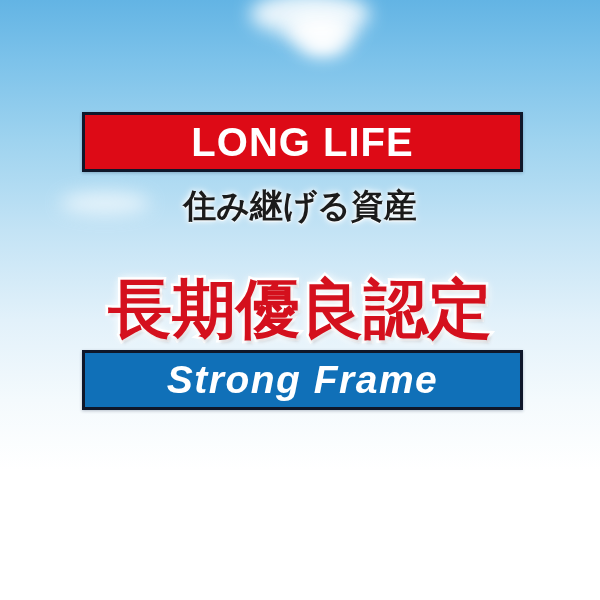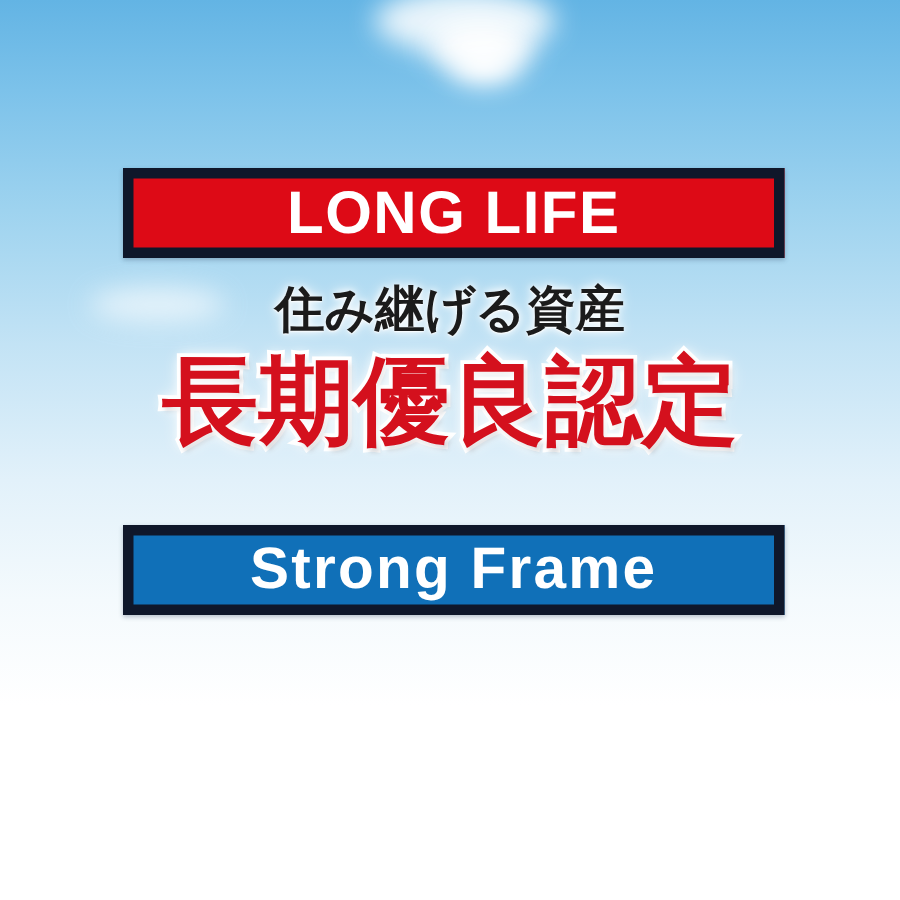--- a/index.html
+++ b/index.html
@@ -75,21 +75,21 @@
       0 0 16px #ffffff;
   }
 
   
   .band {
     position: absolute;
     left: 82px;
     width: 441px;
     height: 60px;
     box-sizing: border-box;
-    border: 7px solid #0f172a;
+    border: 3px solid #0f172a;
     display: flex;
     align-items: center;
     justify-content: center;
     box-shadow: 0 1px 3px rgba(40,60,90,0.30);
   }
   .band-label {
     color: #ffffff;
     font-family: "Liberation Sans", sans-serif;
     font-weight: bold;
     font-size: 40px;
@@ -101,20 +101,21 @@
     top: 112px;
     background: #dd0a16;
   }
   #band-strong-frame {
     top: 350px;
     background: #1070b8;
   }
   #band-strong-frame .band-label {
     font-size: 39px;
     letter-spacing: 1.5px;
+    font-style: italic;
   }
 
   
   .subtitle {
     position: absolute;
     left: 0;
     width: 600px;
     text-align: center;
     font-family: Liberation Mono, monospace;
     font-weight: bold;
@@ -126,26 +127,27 @@
   }
   #subtitle-long-life { top: 189px; }
   #subtitle-strong-frame { top: 424px; }
 
   
   .bigline {
     position: absolute;
     left: 0;
     width: 600px;
     text-align: center;
-    font-family: Liberation Mono, monospace;
+    font-family: Liberation Sans, sans-serif;
     font-weight: bold;
     font-size: 64px;
     line-height: 72px;
     white-space: nowrap;
     paint-order: stroke fill;
+    margin-top: 36px;
   }
   #bigline-long-life {
     top: 237px;
     color: #d4101d;
     -webkit-text-stroke: 5px #ffffff;
     text-shadow: 0 0 8px #ffffff, 0 0 12px #ffffff, 2px 3px 3px rgba(90,90,100,0.35);
   }
   #bigline-strong-frame {
     top: 474px;
     color: #1565ad;

